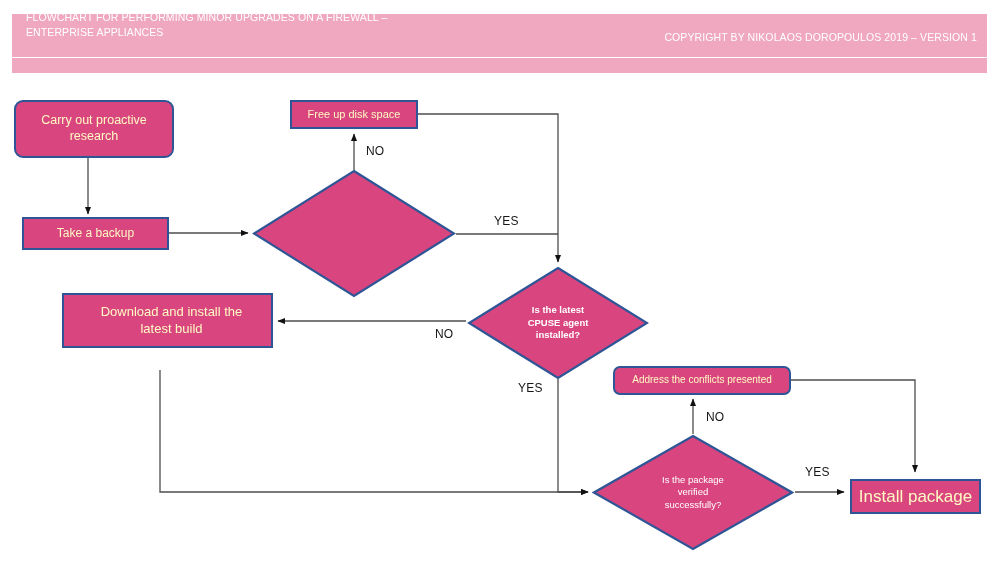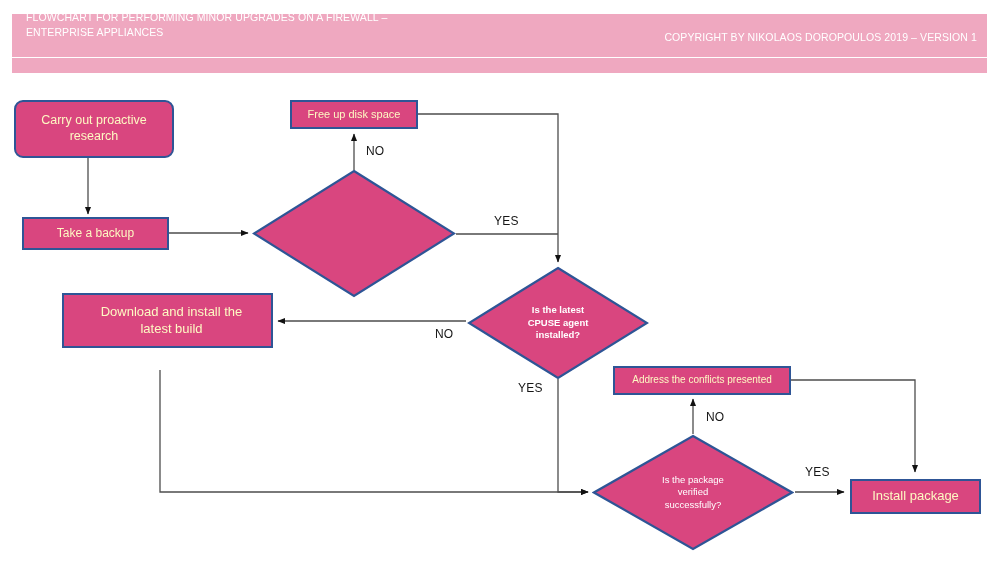--- a/index.html
+++ b/index.html
@@ -183,32 +183,32 @@
     <svg width="182" height="114" viewBox="0 0 182 114" aria-hidden="true">
       <polygon points="91,2 180,57 91,112 2,57" fill="#d9467f" stroke="#2e5596" stroke-width="2.2"></polygon>
     </svg>
     <div class="dtext" style="font-size:9.5px;font-weight:bold;">
       <div>Is the latest</div>
       <div>CPUSE agent</div>
       <div>installed?</div>
     </div>
   </div>
 
-  <div class="node" style="left:613px; top:366px; width:178px; height:29px; font-size:10px;">
+  <div class="node" style="left:613px; top:366px; width:178px; height:29px; font-size:10px;border-radius:7px;">
     <span>Address the conflicts presented</span>
   </div>
 
   <div class="diamond" style="left:592px; top:434px; width:202px; height:117px;">
     <svg width="202" height="117" viewBox="0 0 202 117" aria-hidden="true">
       <polygon points="101,2 200,58.5 101,115 2,58.5" fill="#d9467f" stroke="#2e5596" stroke-width="2.2"></polygon>
     </svg>
     <div class="dtext" style="font-size:9.5px;">
       <div>Is the package</div>
       <div>verified</div>
       <div>successfully?</div>
     </div>
   </div>
 
-  <div class="node" style="left:850px; top:479px; width:131px; height:35px; font-size:13px;">
+  <div class="node" style="left:850px; top:479px; width:131px; height:35px; font-size:17px;">
     <span>Install package</span>
   </div>
 
 </div>
 
 </body></html>

